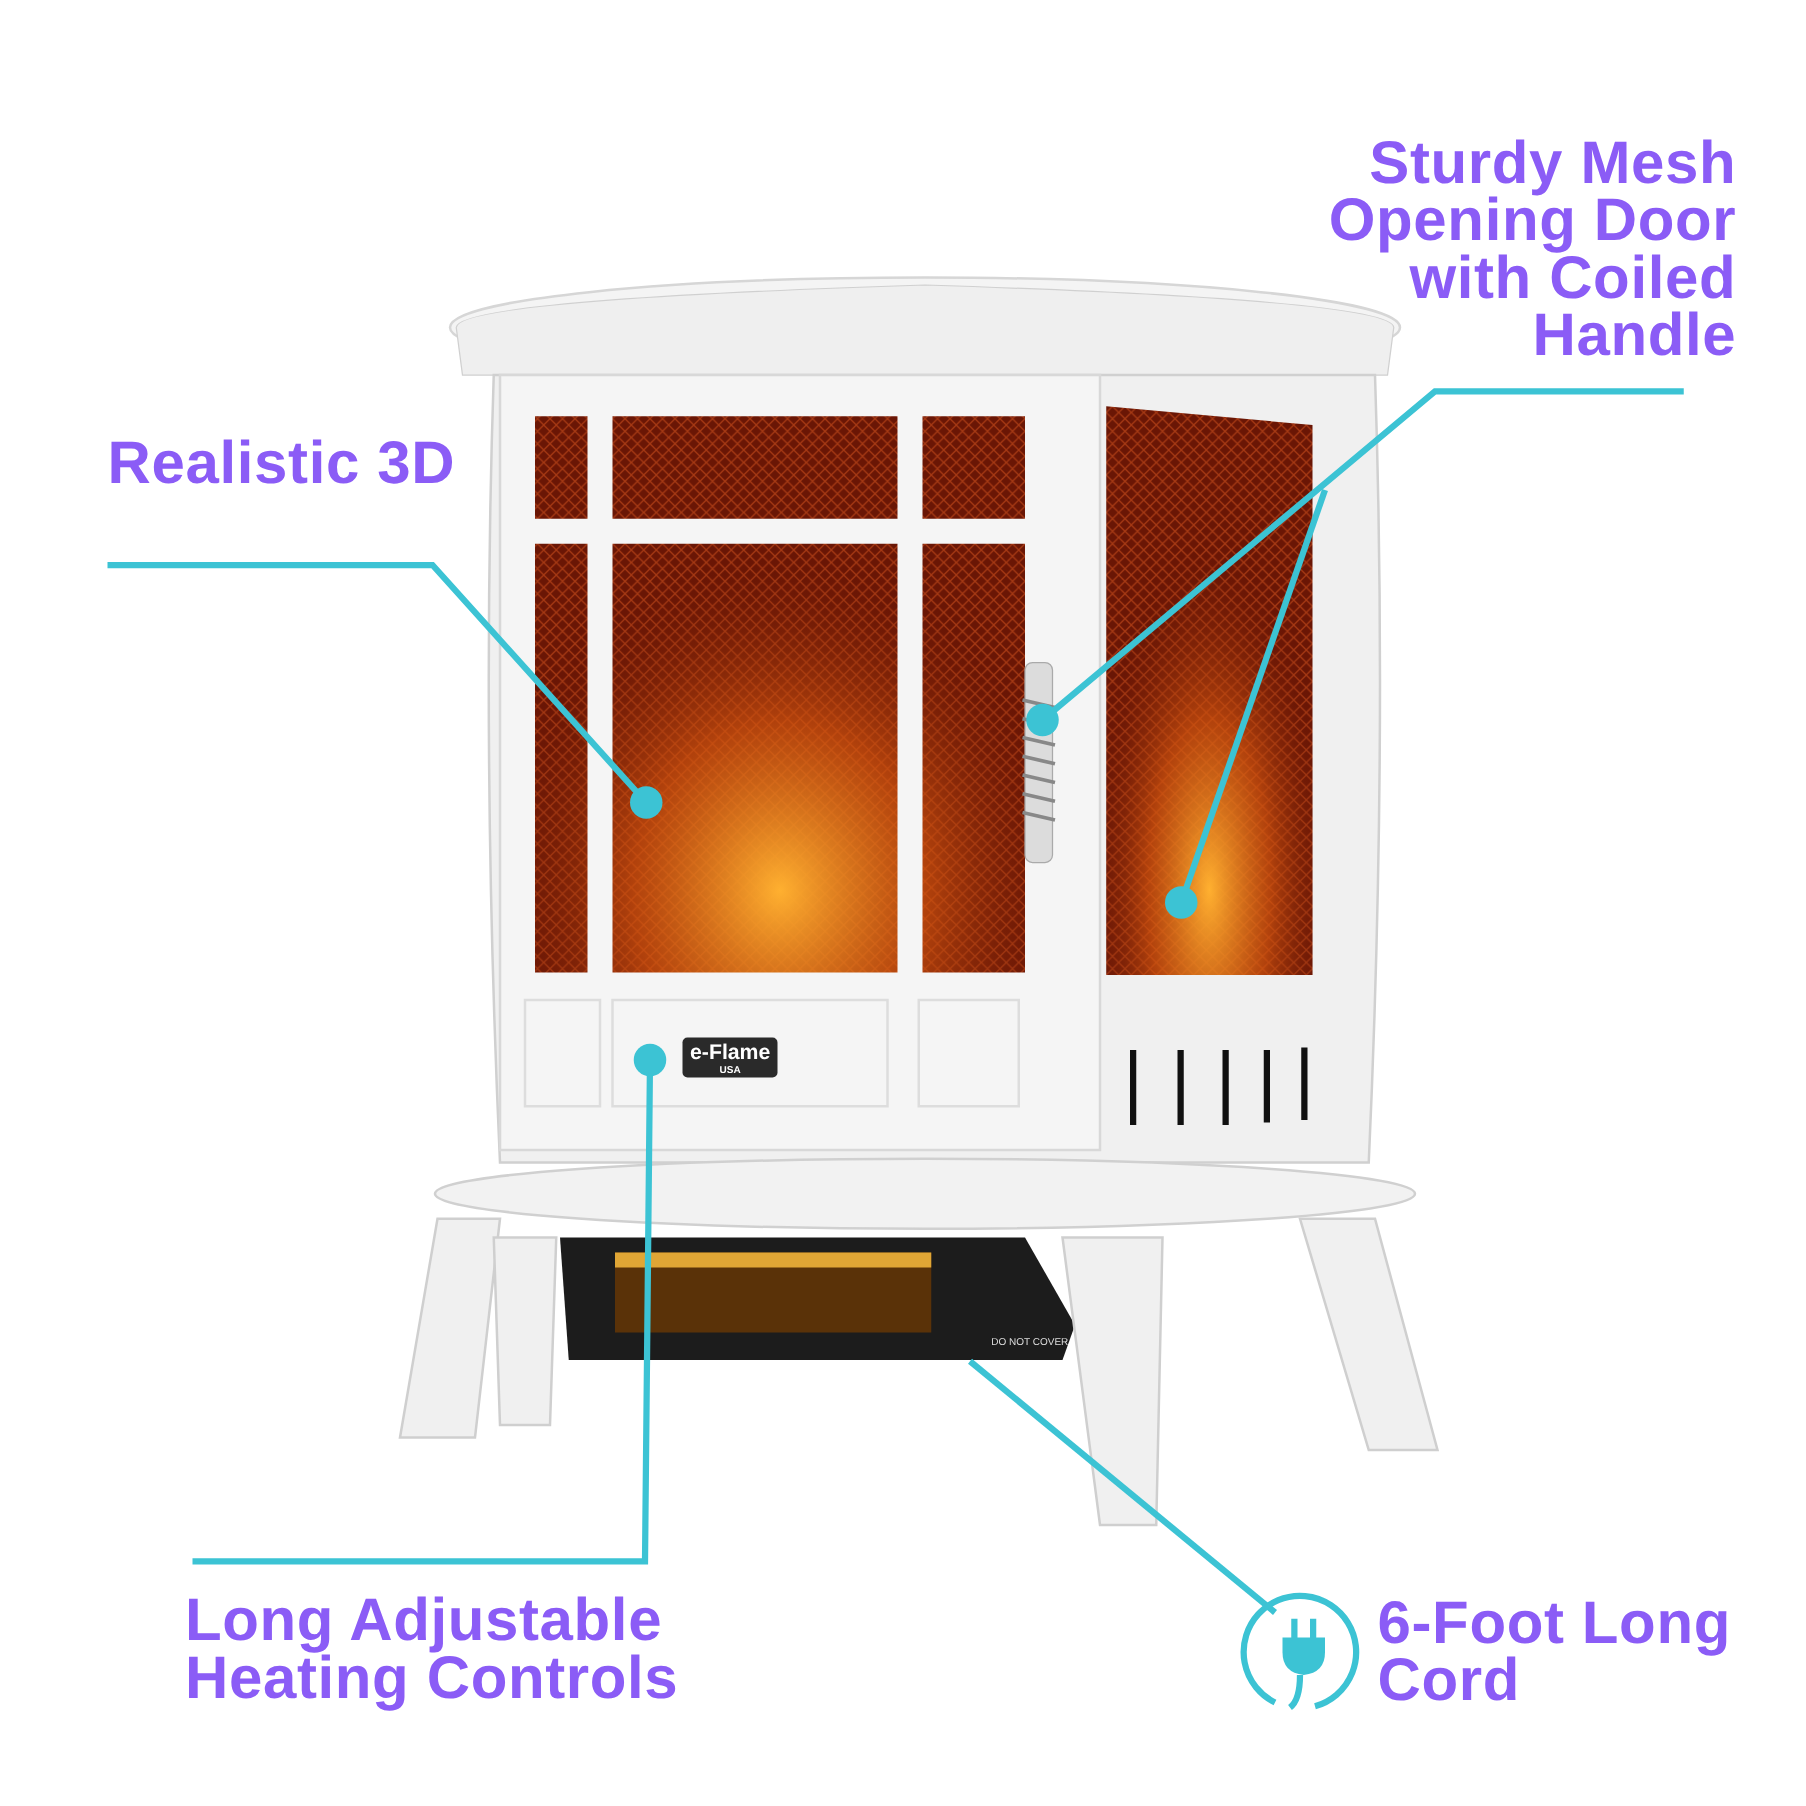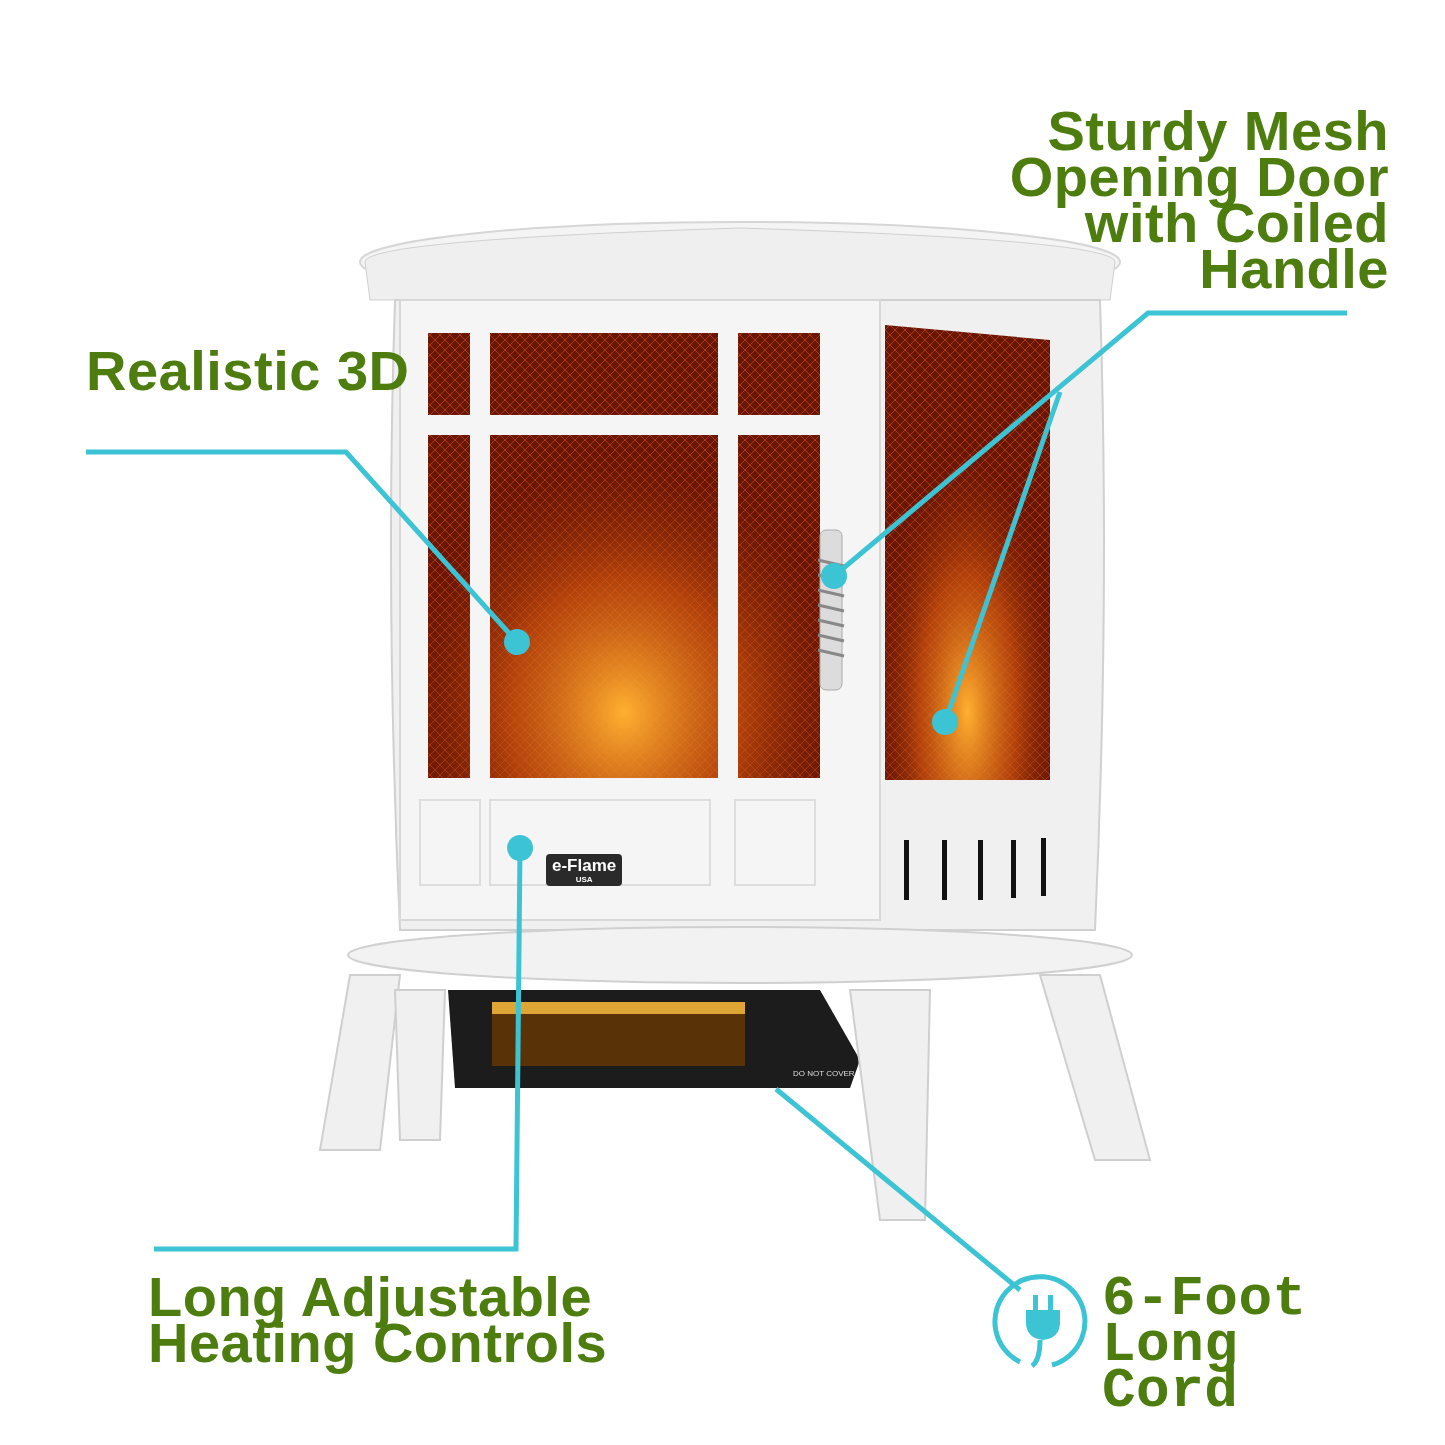--- a/index.html
+++ b/index.html
@@ -1,21 +1,21 @@
 <!DOCTYPE html>
 <html><head>
 <meta charset="utf-8">
 <style>
   html, body { margin:0; padding:0; background:#ffffff; }
   body { width:1445px; height:1445px; position:relative; overflow:hidden; font-family:"Liberation Sans", sans-serif; }
-  .label { position:absolute; font-weight:bold; color:#4d7c0f; font-size:56px; line-height:46px; letter-spacing:0.5px; }
+  .label { position:absolute; font-weight:bold; color:#8b5cf6; font-size:48px; line-height:46px; letter-spacing:0.5px; }
   .label span { display:block; }
   .right { text-align:right; }
   svg.canvas { position:absolute; left:0; top:0; }
-  .logo { position:absolute; left:546px; top:854px; font-size:17px; font-weight:bold; color:#fff; background:#2a2a2a; border-radius:4px; padding:2px 6px; }
+  .logo { position:absolute; left:546px; top:830px; font-size:17px; font-weight:bold; color:#fff; background:#2a2a2a; border-radius:4px; padding:2px 6px; }
   .logo small { display:block; font-size:8px; text-align:center; line-height:8px; }
   .dnc { position:absolute; left:762px; top:1069px; font-size:8px; color:#ddd;margin-left:31px; }
 </style>
 </head>
 <body>
 
 <svg class="canvas" width="1445" height="1445" viewBox="0 0 1445 1445">
   <defs>
     <pattern id="mesh" width="10" height="10" patternUnits="userSpaceOnUse">
       <rect width="10" height="10" fill="#6a1605"></rect>
@@ -121,16 +121,16 @@
 <div class="label right" style="right:56px; top:108px; width:420px;">
   <span>Sturdy Mesh</span>
   <span>Opening Door</span>
   <span>with Coiled</span>
   <span>Handle</span>
 </div>
 <div class="label" style="left:148px; top:1274px;">
   <span>Long Adjustable</span>
   <span>Heating Controls</span>
 </div>
-<div class="label" style="left:1102px; top:1276px;font-family:Liberation Mono, monospace;">
+<div class="label" style="left:1102px; top:1276px;">
   <span>6-Foot Long</span>
   <span>Cord</span>
 </div>
 
 </body></html>

